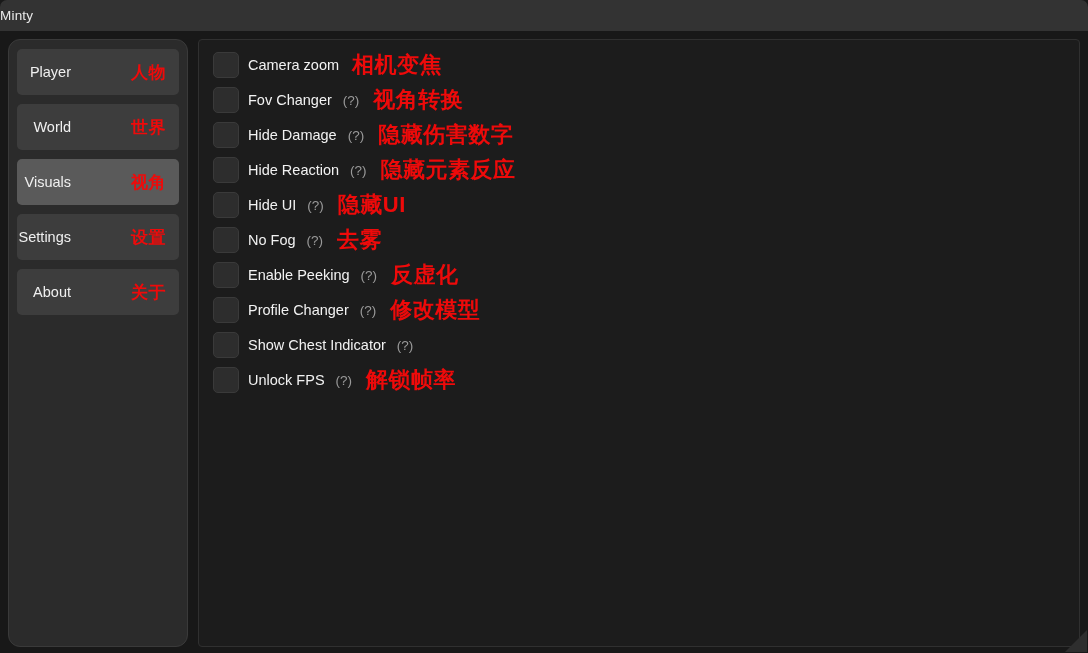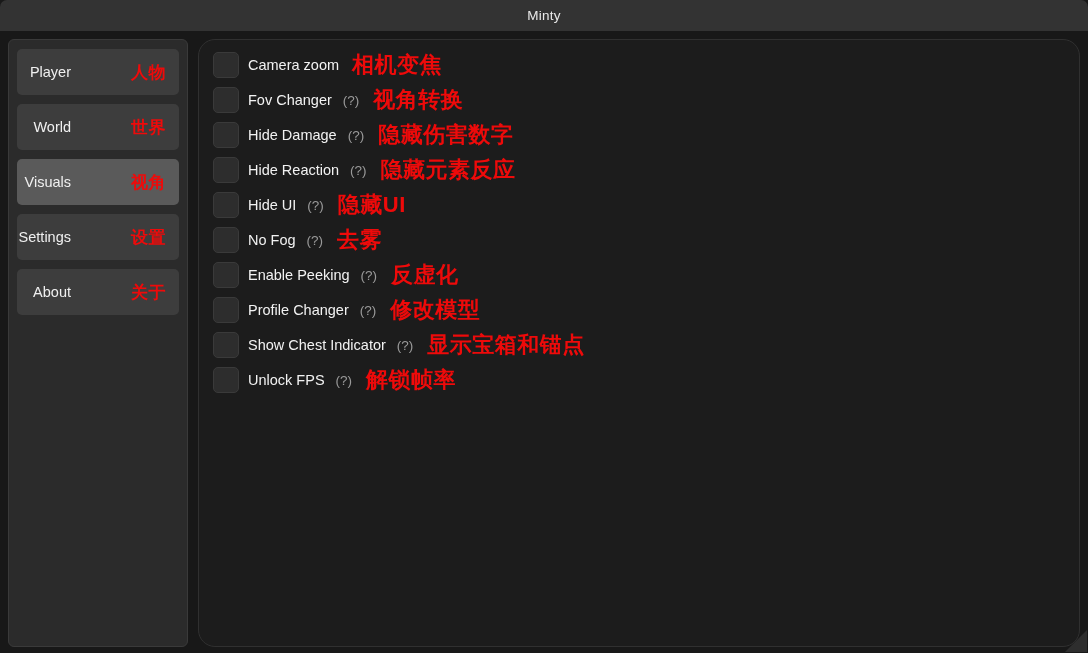--- a/index.html
+++ b/index.html
@@ -23,21 +23,20 @@
 
   
   .title-bar {
     height: 31px;
     min-height: 31px;
     background: #333333;
     border-top-left-radius: 7px;
     border-top-right-radius: 7px;
     display: flex;
     align-items: center;
-    justify-content: center;
     position: relative;
     z-index: 3;
   }
   .title-bar-text {
     color: #e9e9e9;
     font-size: 13.5px;
     letter-spacing: 0.2px;
     user-select: none;
   }
 
@@ -50,21 +49,21 @@
     gap: 10px;
     position: relative;
   }
 
   
   .sidebar {
     width: 180px;
     min-width: 180px;
     background: #2b2b2b;
     border: 1px solid #3a3a3a;
-    border-radius: 6px;
+    border-radius: 12px;
     padding: 9px 8px 8px 8px;
     display: flex;
     flex-direction: column;
     gap: 9px;
     align-items: stretch;
   }
 
   .nav-item {
     height: 46px;
     background: #3d3d3d;
@@ -92,21 +91,21 @@
     white-space: nowrap;
     letter-spacing: 0.5px;
     margin-left: 48px;
   }
 
   
   .content-panel {
     flex: 1;
     background: #1c1c1c;
     border: 1px solid #303030;
-    border-radius: 17px;
+    border-radius: 4px;
     padding: 12px 14px;
     overflow: hidden;
     position: relative;
   }
 
   .option-list {
     display: flex;
     flex-direction: column;
     gap: 9px;
   }
@@ -243,21 +242,20 @@
           <div class="option-row">
             <div class="checkbox"></div>
             <span class="opt-label-en">Profile Changer</span>
             <span class="opt-hint">(?)</span>
             <span class="opt-label-cn">修改模型</span>
           </div>
           <div class="option-row">
             <div class="checkbox"></div>
             <span class="opt-label-en">Show Chest Indicator</span>
             <span class="opt-hint">(?)</span>
-            <span class="opt-label-cn">显示宝箱和锚点</span>
           </div>
           <div class="option-row">
             <div class="checkbox"></div>
             <span class="opt-label-en">Unlock FPS</span>
             <span class="opt-hint">(?)</span>
             <span class="opt-label-cn">解锁帧率</span>
           </div>
         </div>
     </section>
 

